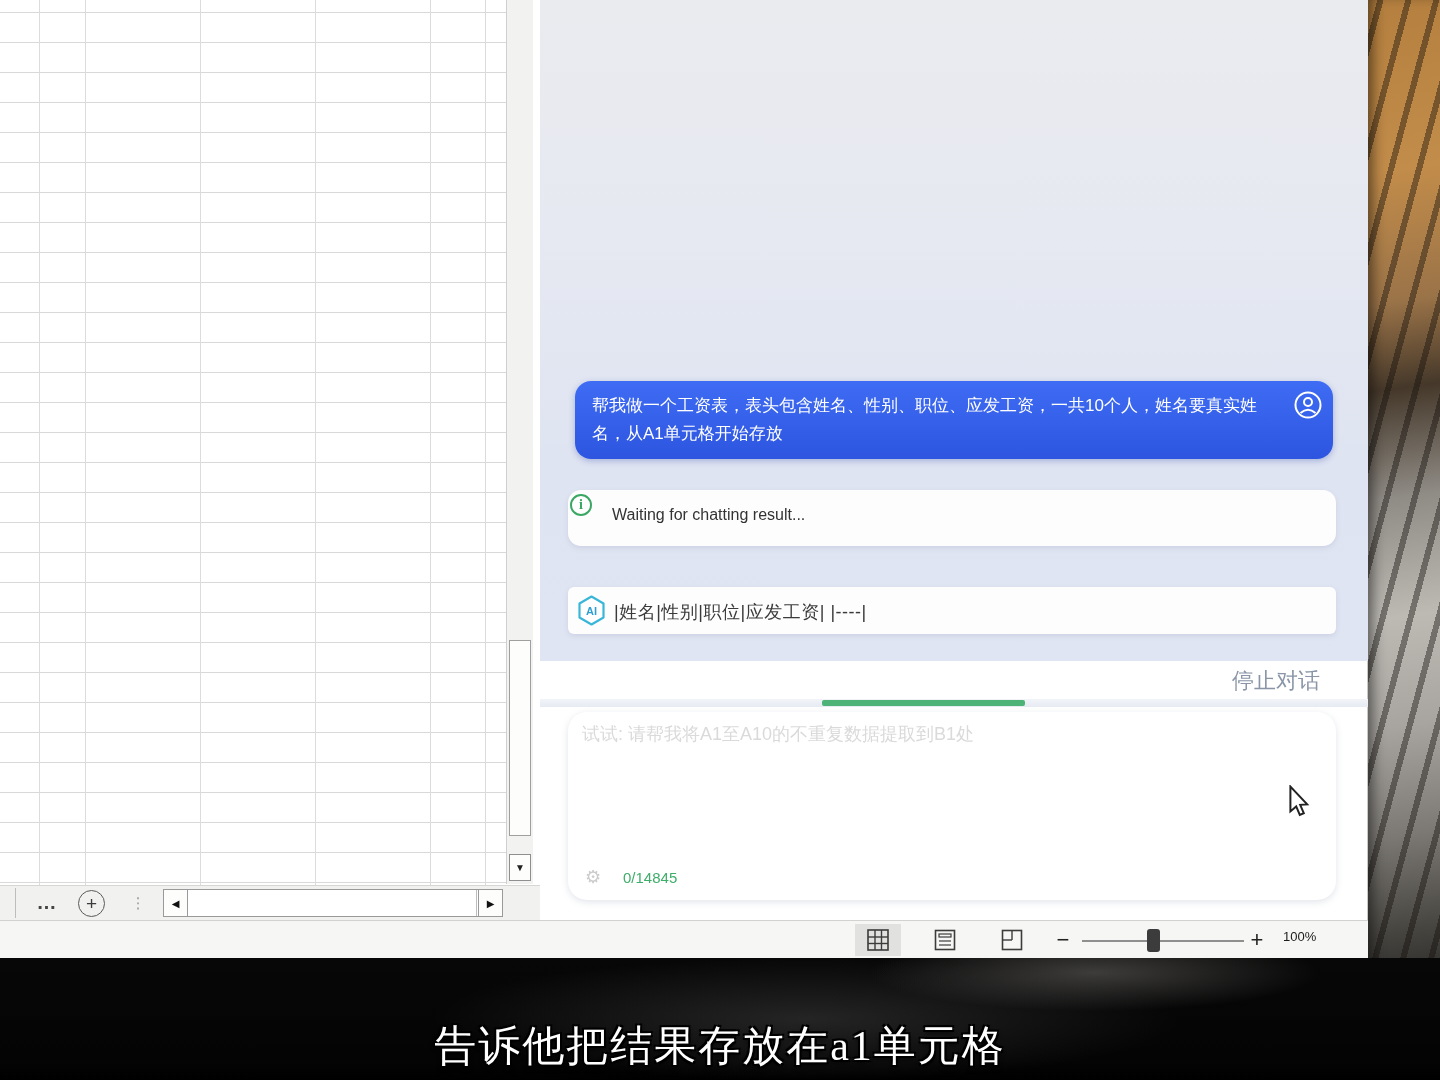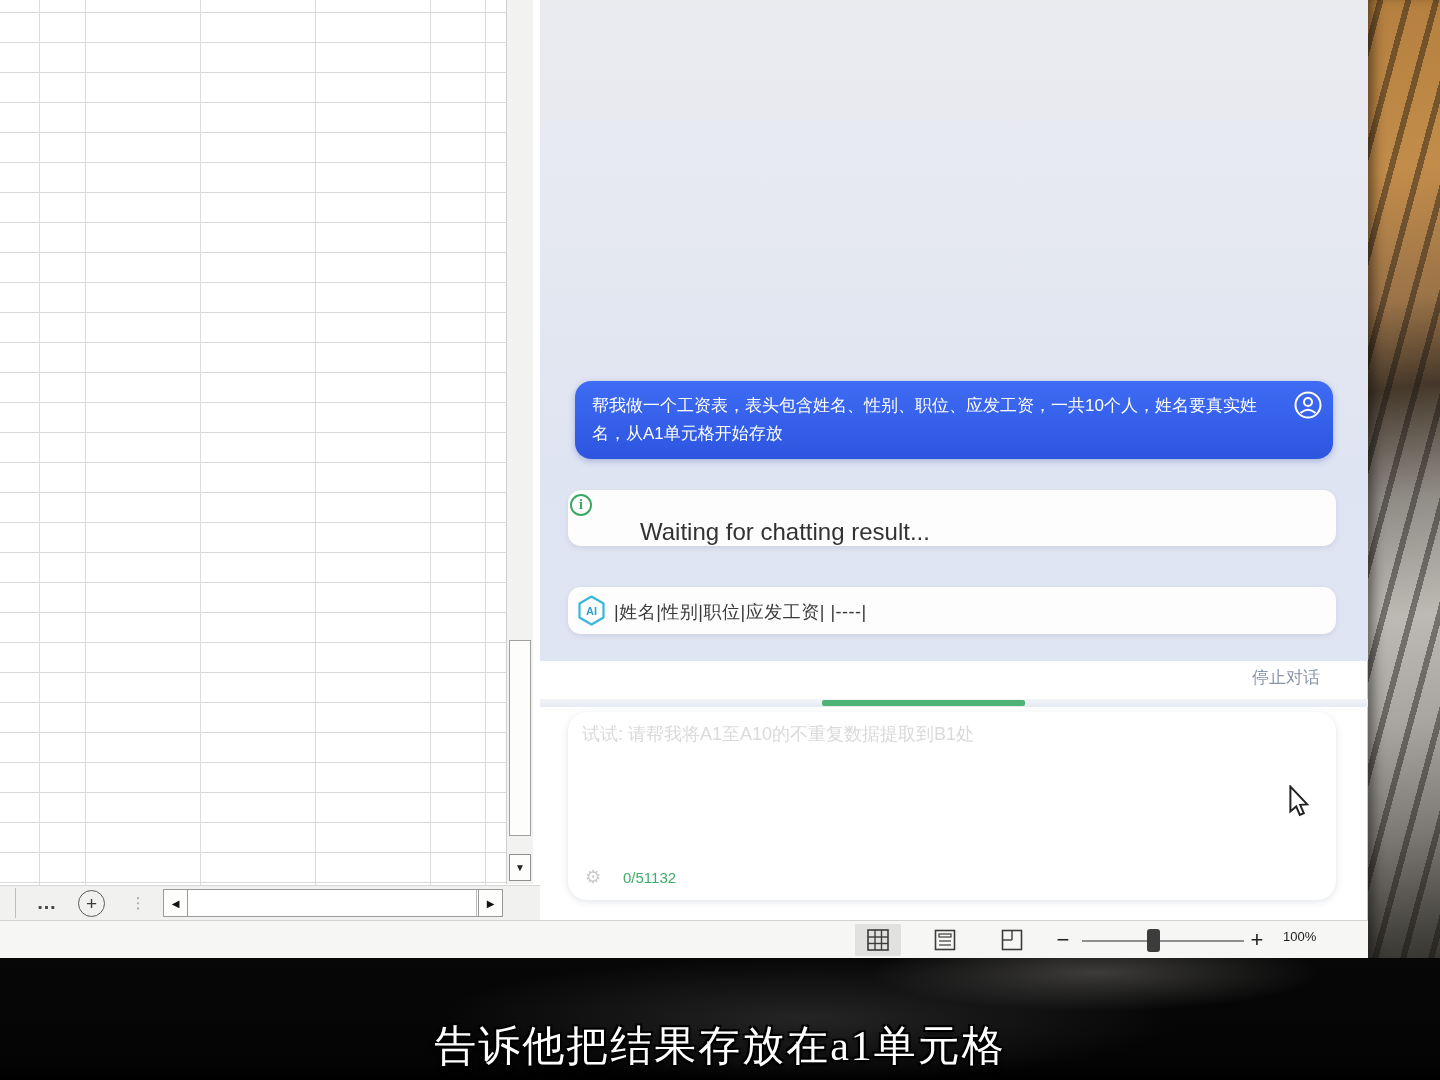--- a/index.html
+++ b/index.html
@@ -83,28 +83,28 @@
           background:linear-gradient(180deg,#3f6cf4,#2d55e0); border-radius:16px;
           padding:11px 52px 12px 17px; color:#fff; font-size:17px; line-height:1.62;
           box-shadow:0 2px 6px rgba(30,60,160,.30); }
   .avatar { position:absolute; right:11px; top:10px; width:28px; height:28px; }
 
   .bubble-status { position:absolute; left:28px; top:490px; width:768px; height:56px;
           background:#fdfdfe; border-radius:13px; box-shadow:0 2px 5px rgba(120,130,160,.18); }
   .info-icon { position:absolute; left:2px; top:4px; width:22px; height:22px; border:2px solid #3aa864;
           border-radius:50%; color:#3aa864; font-family:"Liberation Serif",serif; font-weight:bold;
           display:flex; align-items:center; justify-content:center; font-size:14px; background:#fff; }
-  .status-text { position:absolute; left:44px; top:28px; color:#333; font-size:24px;margin-left:28px; }
+  .status-text { position:absolute; left:44px; top:16px; color:#333; font-size:16px; }
 
   .bubble-ai { position:absolute; left:28px; top:587px; width:768px; height:47px;
-          background:#fdfdfe; border-radius:13px; box-shadow:0 2px 5px rgba(120,130,160,.18); }
+          background:#fdfdfe; border-radius:6px; box-shadow:0 2px 5px rgba(120,130,160,.18); }
   .ai-icon { position:absolute; left:7px; top:7px; width:33px; height:33px; }
   .ai-text { position:absolute; left:46px; top:13px; color:#3a3a3a; font-size:18px; letter-spacing:.5px;text-align:right; }
 
-  .stop-btn { position:absolute; right:48px; top:666px; color:#8a96a8; font-size:17px; cursor:pointer; }
+  .stop-btn { position:absolute; right:48px; top:666px; color:#8a96a8; font-size:22px; cursor:pointer; }
 
   .progress-track { position:absolute; left:0; top:699px; width:828px; height:8px;
           background:linear-gradient(#f2f4f8,#e6eaf2); }
   .progress-fill { position:absolute; left:282px; top:1px; width:203px; height:6px;
           background:#4db376; border-radius:2px; }
 
   .input-box { position:absolute; left:28px; top:712px; width:768px; height:188px;
           background:#fff; border-radius:19px; box-shadow:0 2px 7px rgba(120,130,160,.22); }
   .input-box textarea { position:absolute; left:14px; top:10px; width:738px; height:118px;
           border:none; outline:none; resize:none; font-family:"Liberation Sans",sans-serif;
@@ -206,21 +206,21 @@
 
       <div class="progress-track">
         <div class="progress-fill"></div>
       </div>
 
       <div class="input-box">
         <textarea placeholder="试试: 请帮我将A1至A10的不重复数据提取到B1处" style=""></textarea>
         <div class="gear">
           <span>⚙</span>
         </div>
-        <div class="counter">0/51132</div>
+        <div class="counter">0/14845</div>
       </div>
 
     </div>
 
     <div class="status-bar">
       <div class="view-btn active vb-grid">
         <svg width="24" height="24" viewBox="0 0 24 24">
           <rect x="2" y="2" width="20" height="20" fill="none" stroke="#3c3c3c" stroke-width="1.6"></rect>
           <line x1="2" y1="9" x2="22" y2="9" stroke="#3c3c3c" stroke-width="1.4"></line>
           <line x1="2" y1="15.5" x2="22" y2="15.5" stroke="#3c3c3c" stroke-width="1.4"></line>

